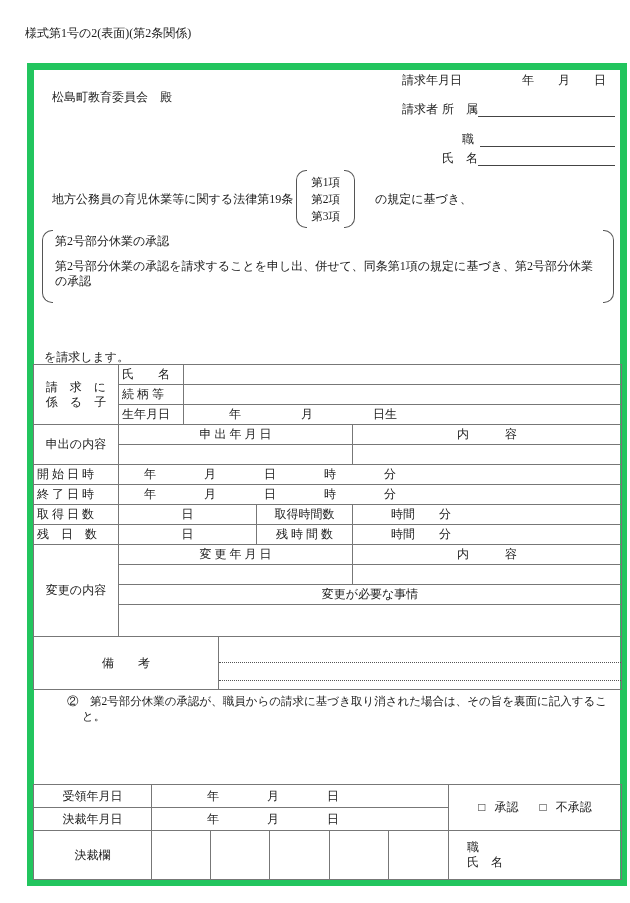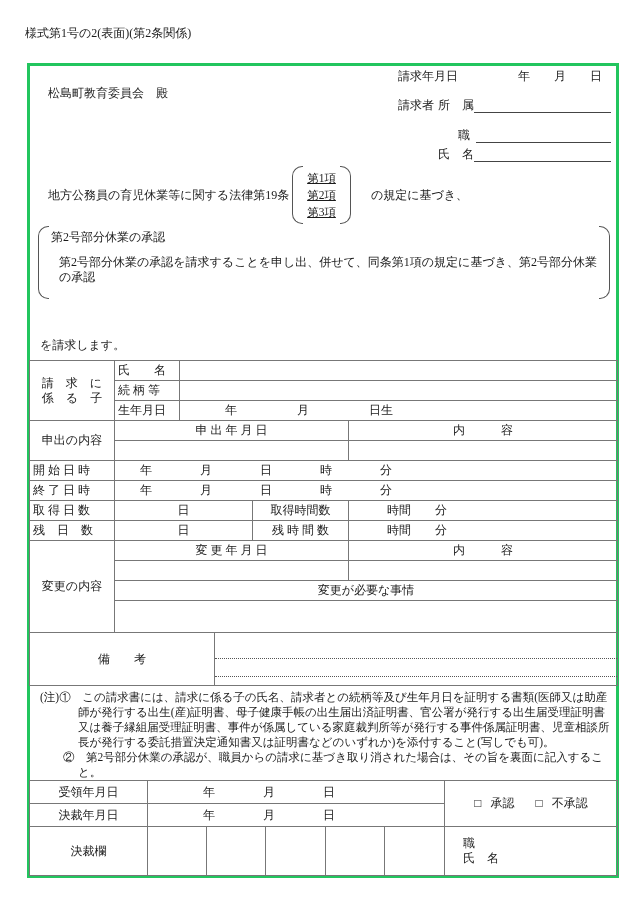--- a/index.html
+++ b/index.html
@@ -6,21 +6,21 @@
   #page {
     position:relative; width:630px; height:903px; margin:0 auto;
     background:#ffffff; color:#1b1b1b;
     font-family:"Liberation Serif","DejaVu Serif",serif;
     font-size:12px; line-height:1.25; overflow:hidden;padding-left:8px;
   }
   .abs { position:absolute; }
   
   #formbox {
     position:absolute; left:27px; top:63px; width:586px; height:809px;
-    border:3px solid #22c55e;
+    border:7px solid #22c55e;
   }
   
   table { border-collapse:collapse; table-layout:fixed; }
   td { border:1px solid #777; padding:0 3px; vertical-align:middle; font-size:12px; overflow:hidden; }
   td.center { text-align:center; }
   .padded25 { padding-left:25px; }
   .padded38 { padding-left:38px; }
   .padded45 { padding-left:45px; }
   .padded55 { padding-left:55px; }
   .preline { white-space:pre-line; }
@@ -61,40 +61,40 @@
       <span class="fill-line" style="margin-left:6px;"></span>
     </div>
     <div class="abs flexrow" style="left:368px; top:81px; width:213px;">
       <span style="margin-left:40px;">氏　名</span>
       <span class="fill-line"></span>
     </div>
 
     <div class="abs flexrow" style="left:18px; top:100px; height:58px;">
       <span>地方公務員の育児休業等に関する法律第19条</span>
       <span class="paren-l" style="margin-left:3px;"></span>
-      <span style="display:inline-block; padding:1px 4px; font-size:11.5px; line-height:17px; text-align:center;text-decoration:underline;">
+      <span style="display:inline-block; padding:1px 4px; font-size:11.5px; line-height:17px; text-align:center;">
         <span style="display:block;">第1項</span>
         <span style="display:block;">第2項</span>
         <span style="display:block;">第3項</span>
       </span>
       <span class="paren-r"></span>
       <span style="margin-left:20px;">の規定に基づき、</span>
     </div>
 
     <div class="abs flexrow" style="left:8px; top:160px; width:572px;">
       <span class="paren-l"></span>
       <div style="flex:1; padding:4px 2px;">
         <p style="margin:0 0 10px 0;">第2号部分休業の承認</p>
-        <p class="preline" style="margin:0 0 10px 8px;">第2号部分休業の承認を請求することを申し出、併せて、同条第1項の規定に基づき、第2号部分休業
+        <p class="preline" style="margin:0 0 10px 0;">第2号部分休業の承認を請求することを申し出、併せて、同条第1項の規定に基づき、第2号部分休業
 の承認</p>
       </div>
       <span class="paren-r"></span>
     </div>
 
-    <div class="abs" style="left:10px; top:272px;">を請求します。</div>
+    <div class="abs" style="left:10px; top:280px;">を請求します。</div>
 
     <table class="abs" style="left:-1px; top:294px; width:588px;">
       <colgroup>
         <col style="width:85px">
           <col style="width:65px">
           <col style="width:35px">
         <col style="width:38px">
           <col style="width:96px">
           <col style="width:269px">
       </colgroup>
@@ -163,21 +163,20 @@
         <td colspan="3" class="center">備　　考</td>
         <td colspan="3" style="padding:0;">
           <div class="dotline"></div>
           <div class="dotline"></div>
         </td>
       </tr>
     </tbody>
       </table>
 
     <div class="abs notes" style="left:0; top:621px; width:582px; padding-top:3px;">
-      <p class="note1">(注)①　この請求書には、請求に係る子の氏名、請求者との続柄等及び生年月日を証明する書類(医師又は助産師が発行する出生(産)証明書、母子健康手帳の出生届出済証明書、官公署が発行する出生届受理証明書又は養子縁組届受理証明書、事件が係属している家庭裁判所等が発行する事件係属証明書、児童相談所長が発行する委託措置決定通知書又は証明書などのいずれか)を添付すること(写しでも可)。</p>
       <p class="note2">②　第2号部分休業の承認が、職員からの請求に基づき取り消された場合は、その旨を裏面に記入すること。</p>
     </div>
 
     <table class="abs" style="left:-1px; top:714px; width:588px;">
       <colgroup>
         <col style="width:118px">
           <col style="width:59px">
           <col style="width:59px">
         <col style="width:60px">
           <col style="width:59px">

